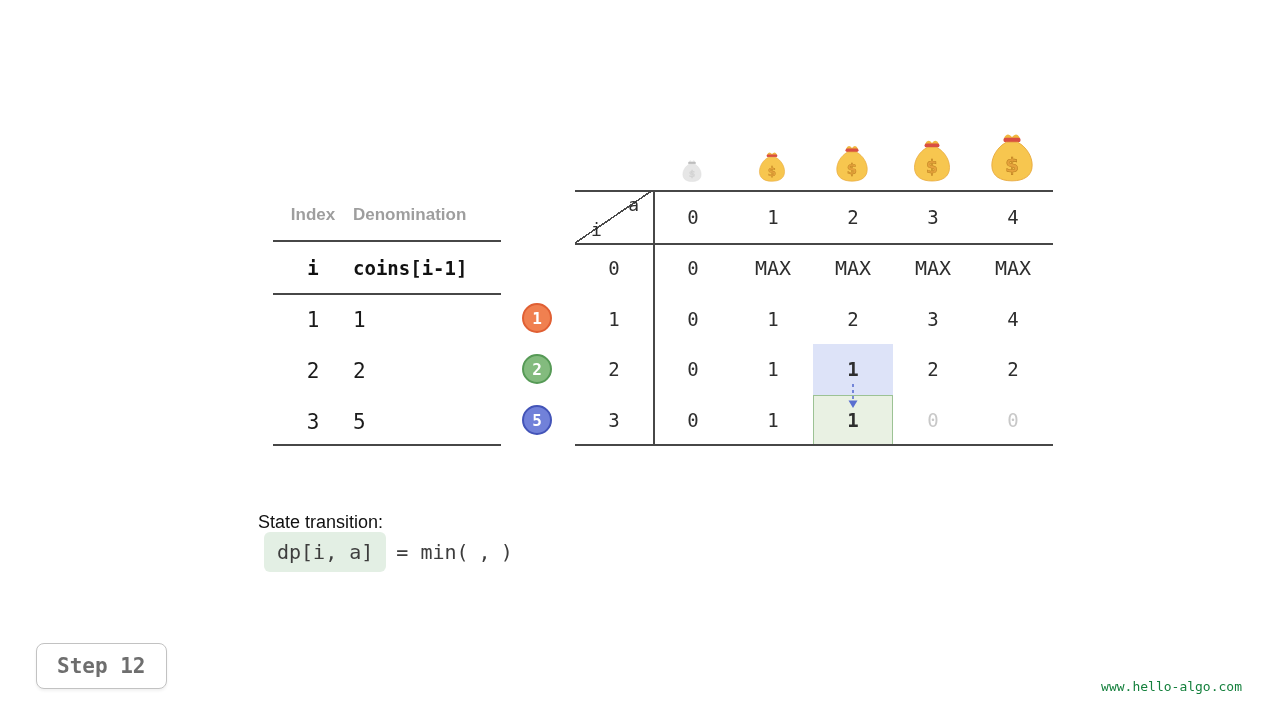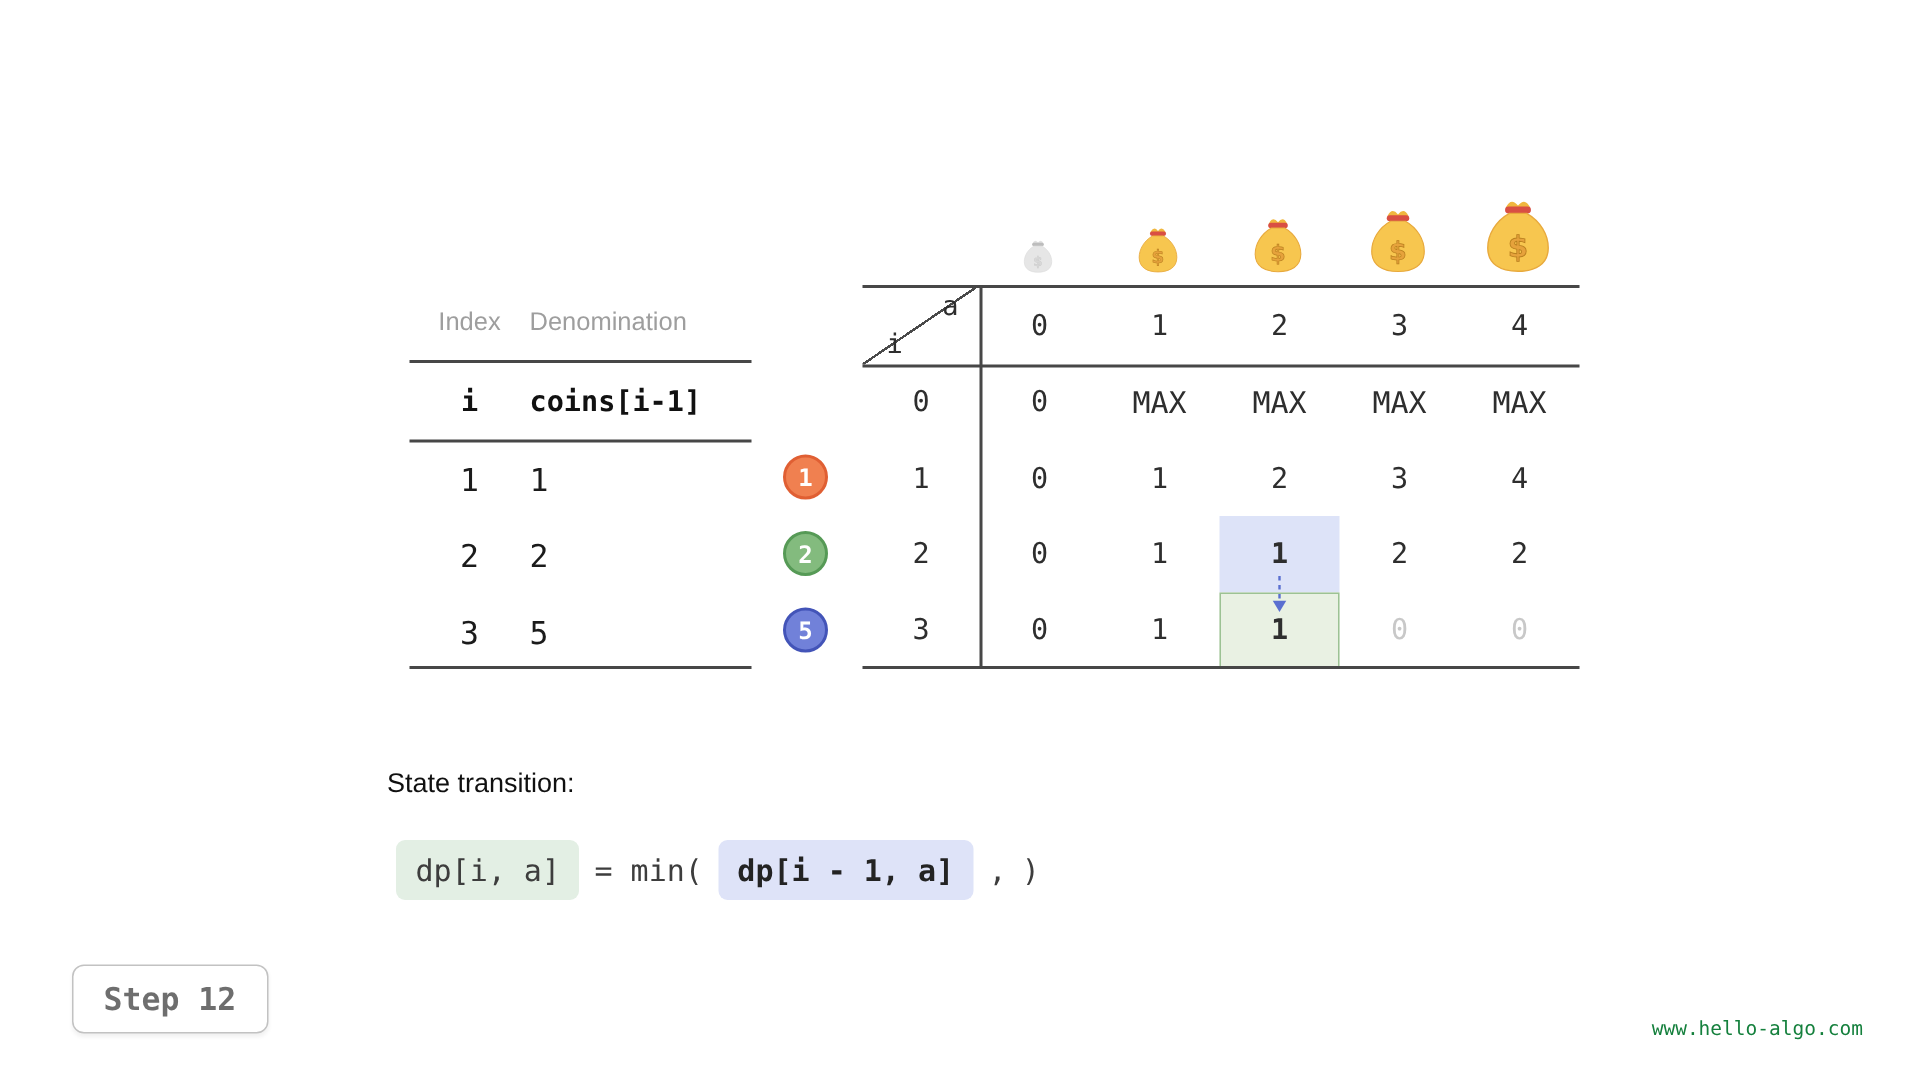--- a/index.html
+++ b/index.html
@@ -10,21 +10,21 @@
     font-family: "DejaVu Sans Mono", monospace; color: #2e2e2e;
   }
   .hline { position: absolute; height: 1.5px; background: #474747; }
   .vline { position: absolute; width: 1.5px; background: #474747; }
 
   
   .left-table { position: absolute; left: 273px; top: 190px; width: 228px; height: 256px; }
   .lt-row { position: absolute; left: 0; width: 228px; display: flex; align-items: center; }
   .lt-c1 { width: 80px; text-align: center; }
   .lt-c2 { width: 148px; }
-  .lt-head { top: 0; height: 50px; font-family: "Liberation Sans", sans-serif; font-weight: normal; color: #9e9e9e; font-size: 17px; }
+  .lt-head { top: 0; height: 50px; font-family: "Liberation Sans", sans-serif; font-weight: bold; color: #9e9e9e; font-size: 17px; }
   .lt-var  { top: 52px; height: 51px; font-weight: bold; font-size: 19px; color: #111; }
   .lt-data { height: 51px; font-size: 21px; color: #1b1b1b; }
 
   
   .badge { position: absolute; width: 30px; height: 30px; border-radius: 50%;
            display: flex; align-items: center; justify-content: center;
            color: #fff; font-weight: bold; font-size: 16px; }
   .badge-orange { background: #f08050; border: 2.5px solid #e05f33; }
   .badge-green  { background: #83bb7e; border: 2.5px solid #569a56; }
   .badge-blue   { background: #7181d9; border: 2.5px solid #4354b8; }
@@ -47,31 +47,31 @@
   .corner .c-i { position: absolute; left: 16px; bottom: 3px; font-size: 18px; }
 
   .bag { position: absolute; }
   .bag-faded { filter: grayscale(1) opacity(0.45); }
 
   .overlay { position: absolute; left: 0; top: 0; pointer-events: none; }
 
   
   .st-heading { position: absolute; left: 258px; top: 512px;
     font-family: "Liberation Sans", sans-serif; font-weight: normal; font-size: 18px; color: #101010; }
-  .formula { position: absolute; left: 244px; top: 560px; display: flex; align-items: center;
+  .formula { position: absolute; left: 244px; top: 532px; display: flex; align-items: center;
     gap: 10px; font-size: 20px; color: #3d3d3d; padding-left: 20px; }
   .tok { padding: 8px 13px; border-radius: 6px; white-space: pre; }
   .tok-green { background: #e3efe4; }
   .tok-blue  { background: #dee3f8; font-weight: bold; color: #232323; }
   .plain { white-space: pre; }
   .teal  { color: #2ba79c; }
   .green { color: #3ba55d; }
 
   
-  .step-box { position: absolute; left: 48px; top: 643px; padding: 10px 20px;
+  .step-box { position: absolute; left: 36px; top: 643px; padding: 10px 20px;
     border: 1px solid #c2c2c2; border-radius: 8px; background: #fff;
     box-shadow: 0 2px 3px rgba(0,0,0,0.06);
     font-weight: bold; font-size: 21px; color: #6e6e6e; }
   .watermark { position: absolute; right: 38px; top: 679px; font-size: 13px; color: #15803d; }
 </style>
 </head>
 <body>
 
 <div class="canvas">
 
@@ -182,21 +182,20 @@
       </g>
     </defs>
     <line x1="853" y1="384" x2="853" y2="401" stroke="#5a6fd0" stroke-width="1.6" stroke-dasharray="3,3"></line>
     <polygon points="848.5,400.5 857.5,400.5 853,408" fill="#5a6fd0"></polygon>
   </svg>
 
   <div class="st-heading">State transition:</div>
   <div class="formula">
     <span class="tok tok-green">dp[i, a]</span>
     <span class="plain">= min(</span>
-    <span class="tok tok-blue">dp[i - 1, a]</span>
     <span class="plain">,</span>
     <span class="plain">)</span>
   </div>
 
   <div class="step-box">Step 12</div>
   <div class="watermark">www.hello-algo.com</div>
 
 </div>
 
 </body></html>

